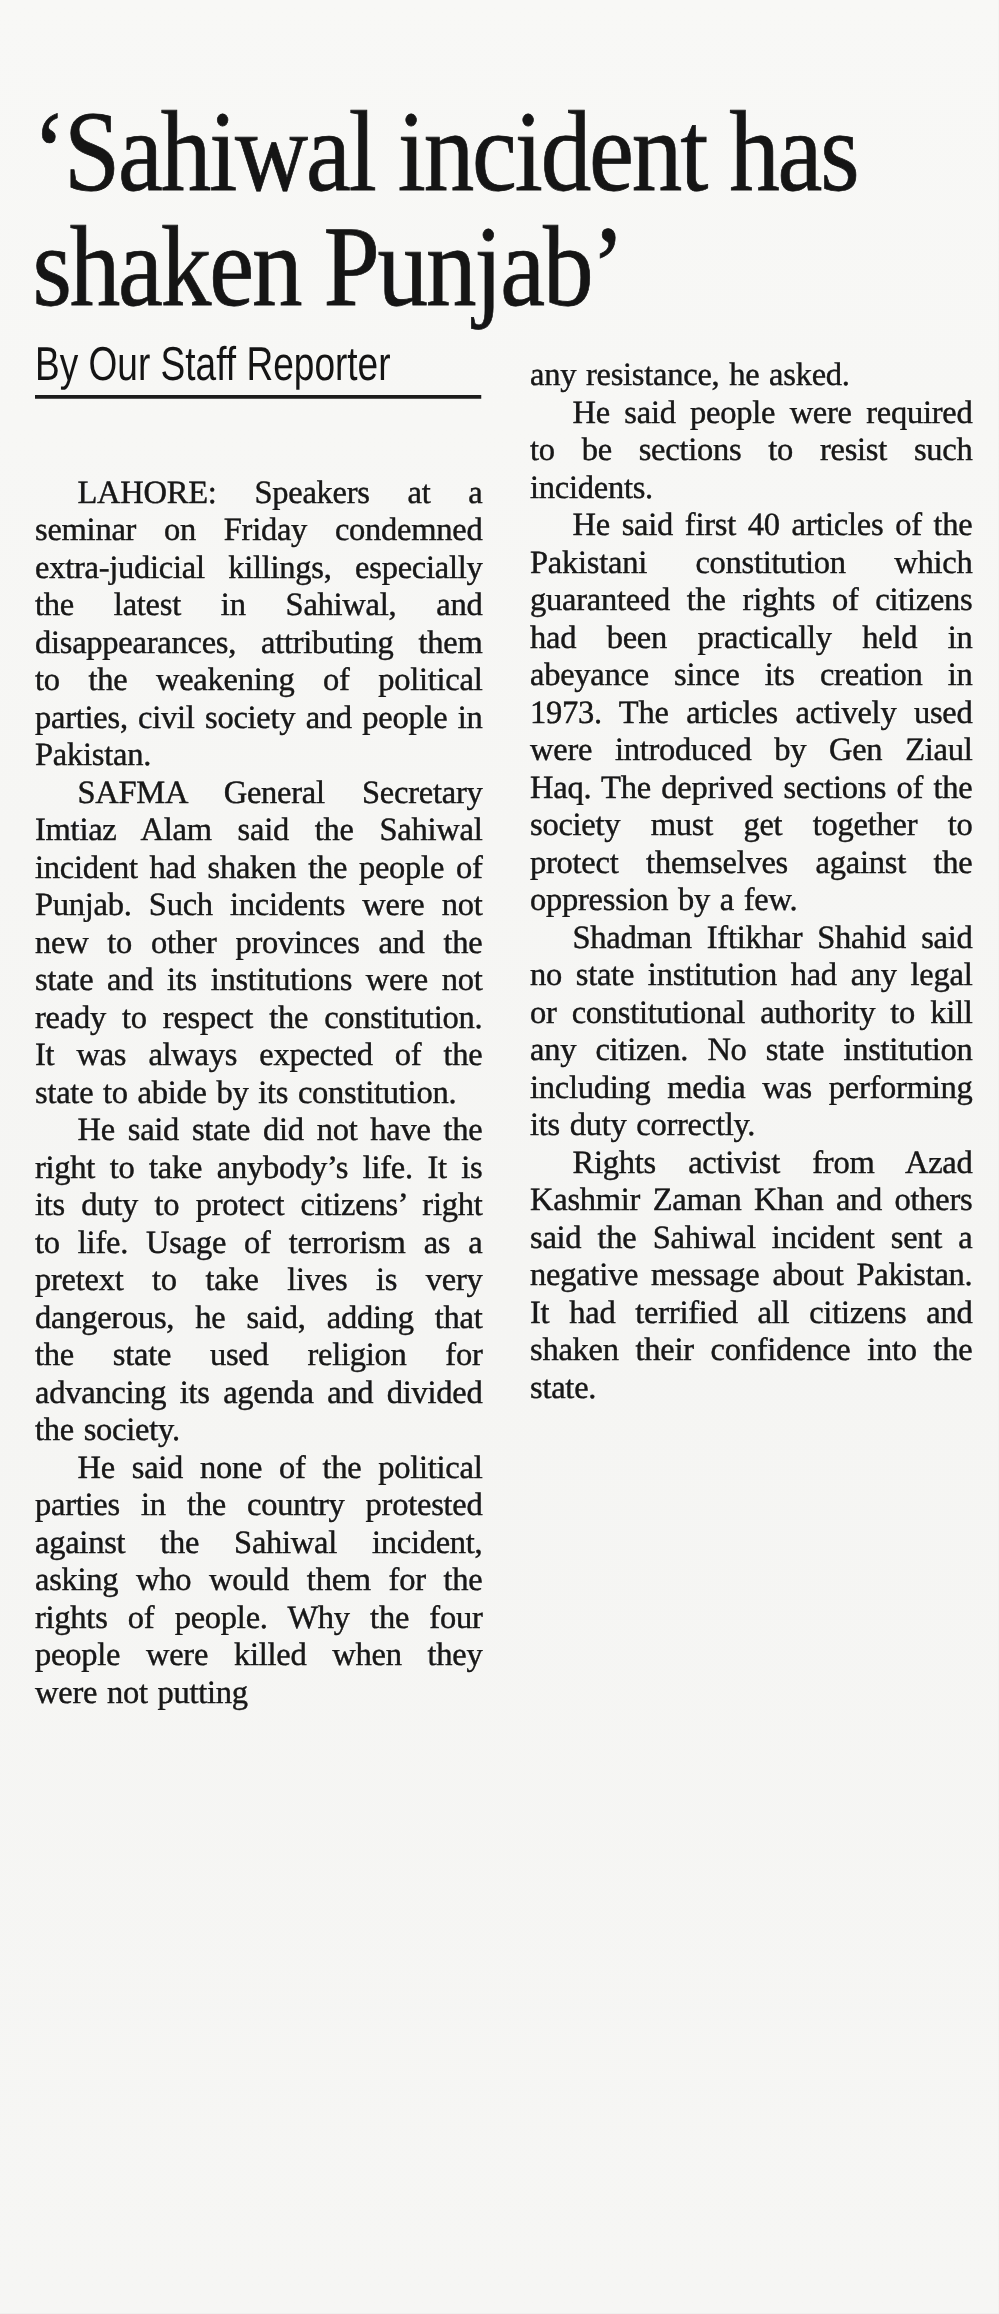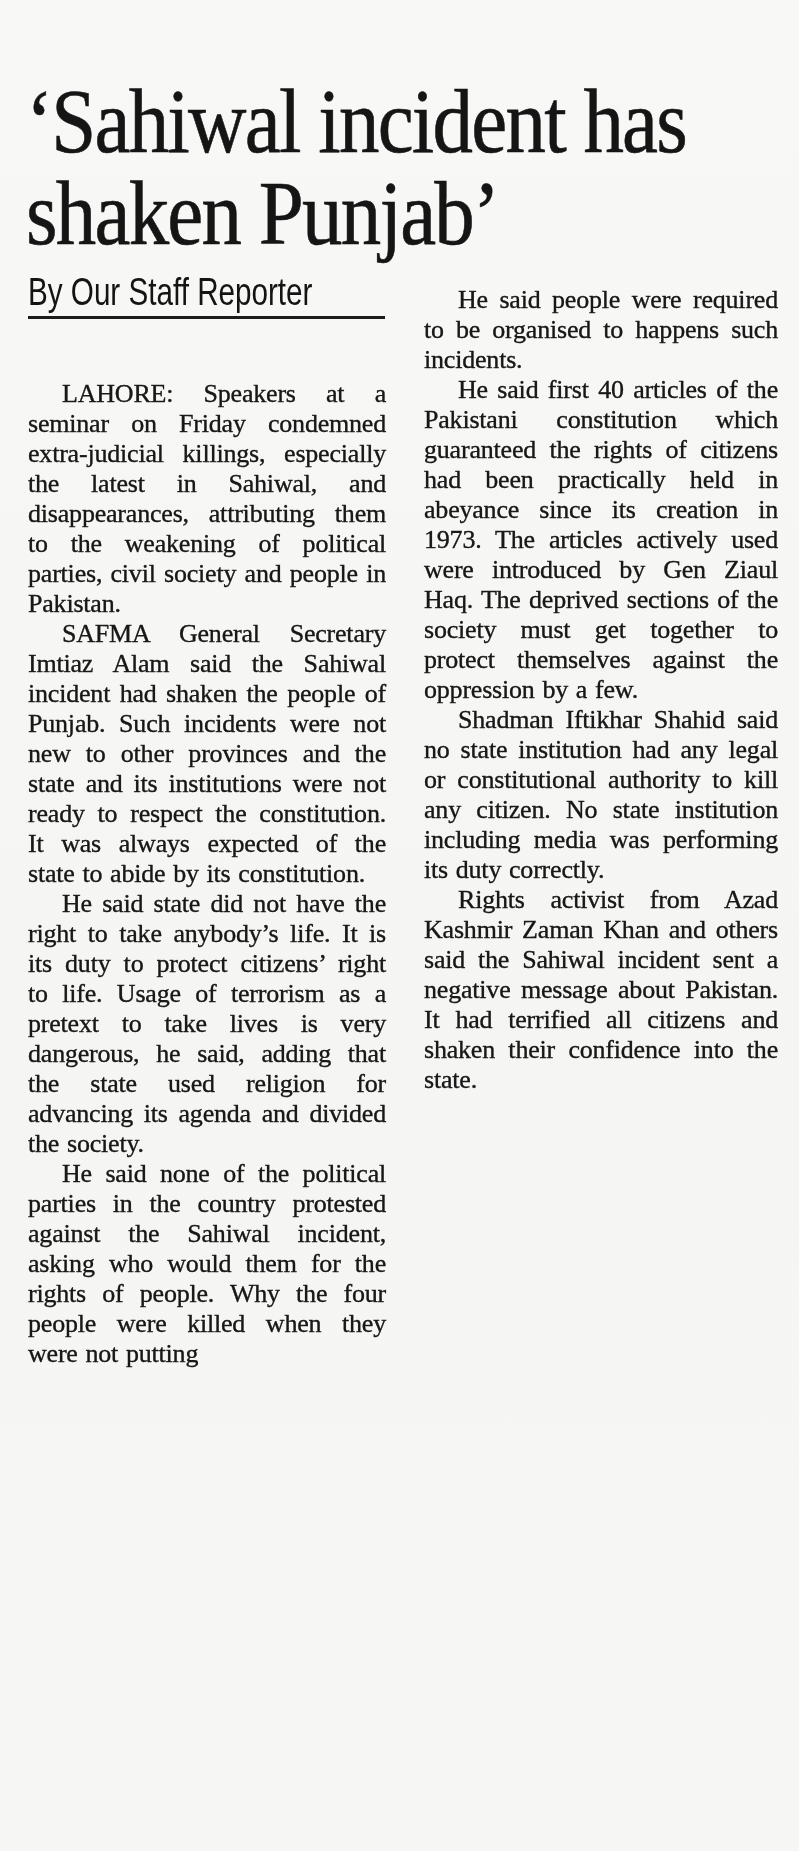--- a/index.html
+++ b/index.html
@@ -98,19 +98,20 @@
   <div class="byline-rule"></div>
 
   <div class="col col-left">
     <p>LAHORE: Speakers at a seminar on Friday condemned extra-judicial killings, especially the latest in Sahiwal, and disappearances, attributing them to the weakening of political parties, civil society and people in Pakistan.</p>
     <p>SAFMA General Secretary Imtiaz Alam said the Sahiwal incident had shaken the people of Punjab. Such incidents were not new to other provinces and the state and its institutions were not ready to respect the constitution. It was always expected of the state to abide by its constitution.</p>
     <p>He said state did not have the right to take anybody’s life. It is its duty to protect citizens’ right to life. Usage of terrorism as a pretext to take lives is very dangerous, he said, adding that the state used religion for advancing its agenda and divided the society.</p>
     <p>He said none of the political parties in the country protested against the Sahiwal incident, asking who would them for the rights of people. Why the four people were killed when they were not putting</p>
   </div>
 
   <div class="col col-right">
-    <p>He said people were required to be organised to happens such incidents.</p>
+    <p class="no-indent">any resistance, he asked.</p>
+    <p>He said people were required to be sections to resist such incidents.</p>
     <p>He said first 40 articles of the Pakistani constitution which guaranteed the rights of citizens had been practically held in abeyance since its creation in 1973. The articles actively used were introduced by Gen Ziaul Haq. The deprived sections of the society must get together to protect themselves against the oppression by a few.</p>
     <p>Shadman Iftikhar Shahid said no state institution had any legal or constitutional authority to kill any citizen. No state institution including media was performing its duty correctly.</p>
     <p>Rights activist from Azad Kashmir Zaman Khan and others said the Sahiwal incident sent a negative message about Pakistan. It had terrified all citizens and shaken their confidence into the state.</p>
   </div>
 
 </div>
 
 </body></html>

